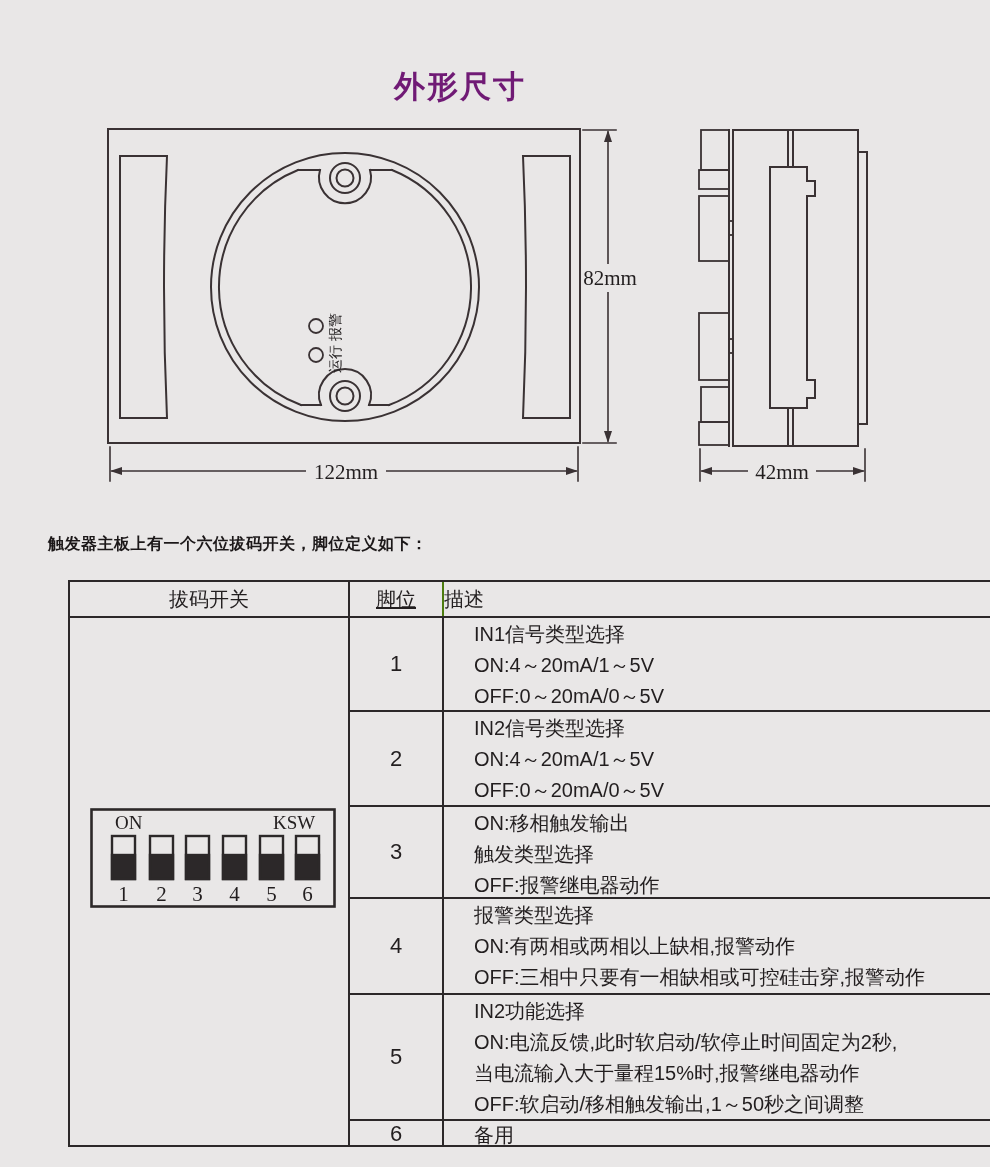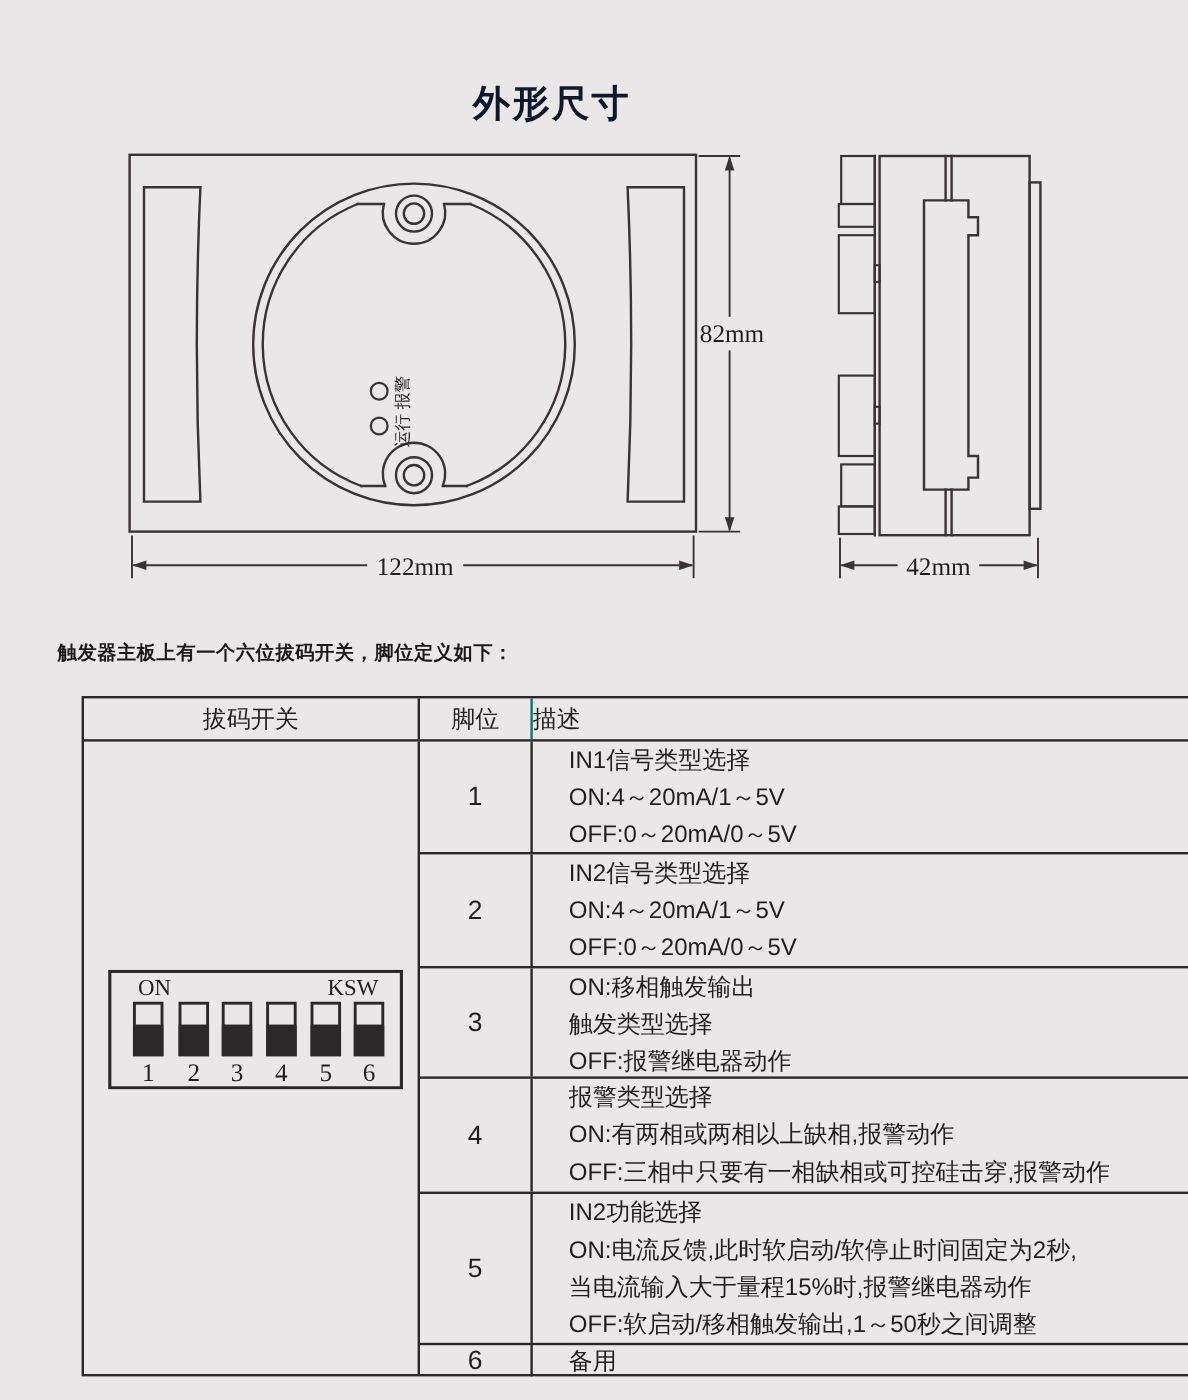--- a/index.html
+++ b/index.html
@@ -7,21 +7,21 @@
     width:990px;height:1167px;
     background:#e9e7e7;
     font-family:"Liberation Sans",sans-serif;
     color:#221e1f;
     position:relative;
     overflow:hidden;
   }
   .page-title{
     position:absolute;left:0;top:66px;width:920px;
     text-align:center;font-size:31px;font-weight:bold;
-    letter-spacing:2px;color:#0f172a;
+    letter-spacing:2px;color:#701a75;
   }
   #drawings{position:absolute;left:0;top:0;}
   .intro{
     position:absolute;left:48px;top:534px;
     font-size:16px;font-weight:bold;color:#1c1819;
     letter-spacing:0.5px;
   }
   .spec-table{
     position:absolute;left:27px;top:580px;
     width:937px;height:567px;
@@ -29,21 +29,21 @@
     box-sizing:border-box;
     font-size:20px;
     margin-left:41px;
   }
   .thead{
     display:grid;grid-template-columns:280px 94px 1fr;
     height:36px;border-bottom:2px solid #2c2829;box-sizing:border-box;
   }
   .th{display:flex;align-items:center;box-sizing:border-box;}
   .th.c1{justify-content:center;border-right:2px solid #2c2829;}
-  .th.c2{justify-content:center;border-right:2px solid #0f766e;}
+  .th.c2{justify-content:center;border-right:2px solid #4d7c0f;text-decoration:underline;}
   .th.c3{}
   .tbody{display:flex;height:527px;}
   .dipcol{
     width:280px;border-right:2px solid #2c2829;
     box-sizing:border-box;position:relative;flex:none;
   }
   .rows{flex:1;display:flex;flex-direction:column;}
   .trow{display:flex;border-bottom:2px solid #2c2829;box-sizing:border-box;}
   .trow:last-child{border-bottom:none;flex:1;}
   .pincell{

